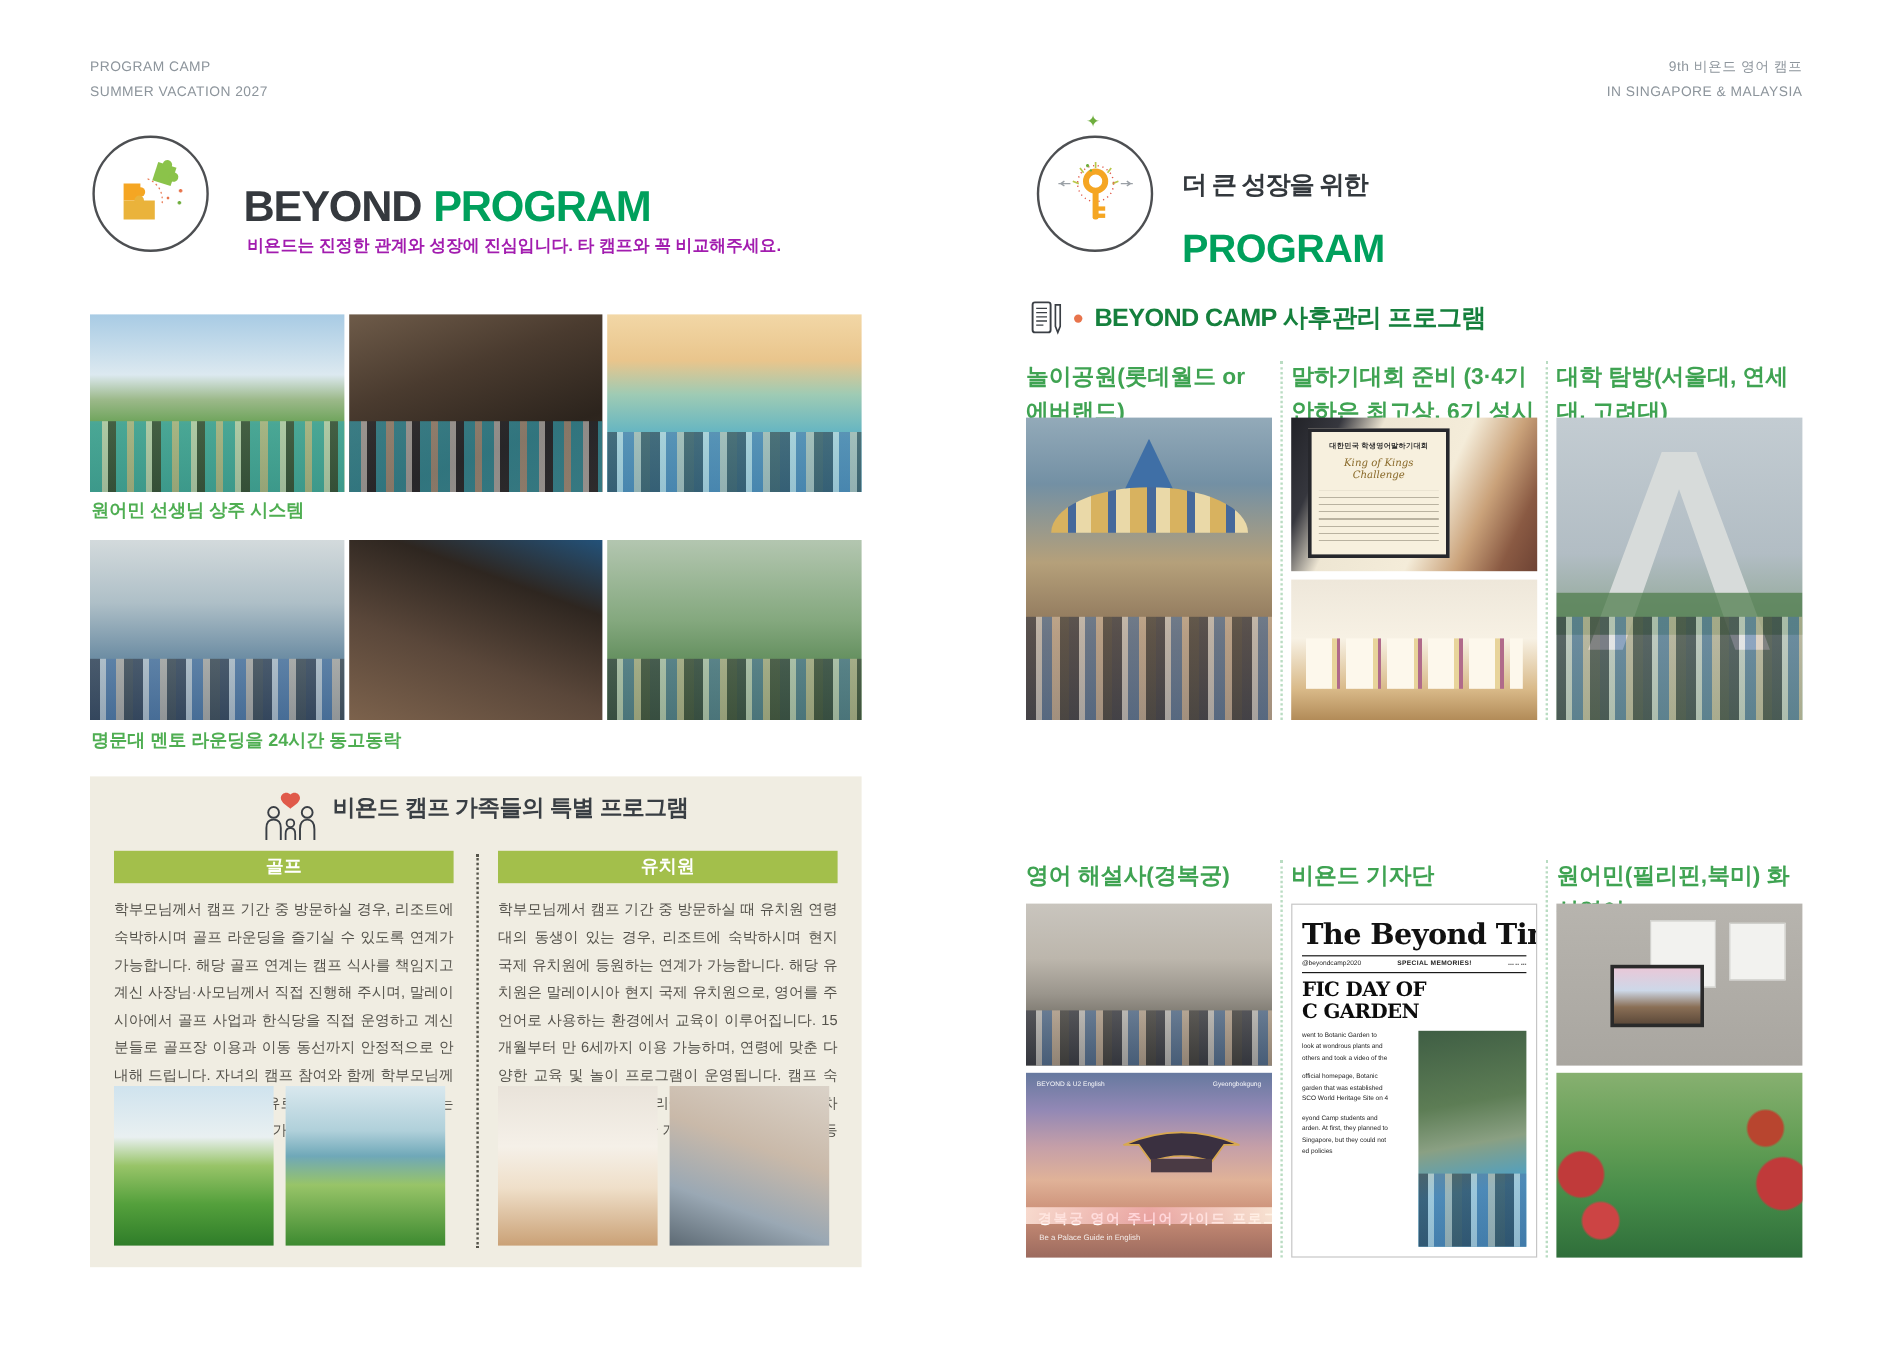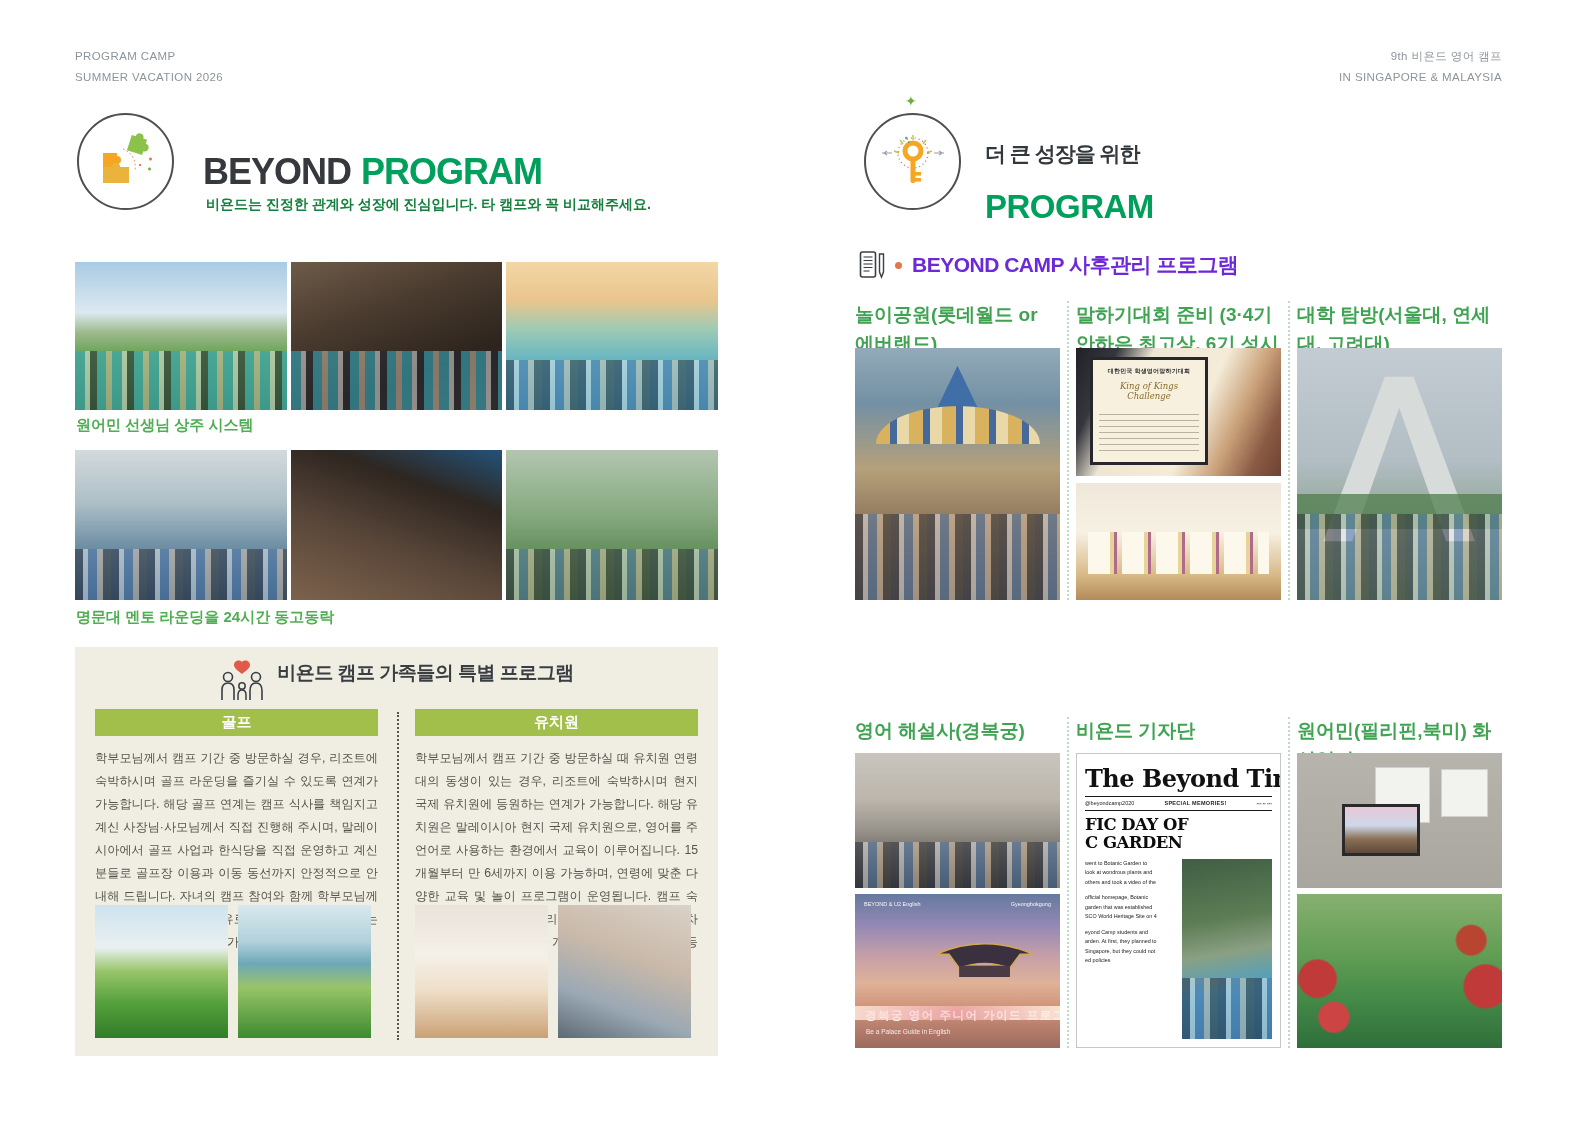--- a/index.html
+++ b/index.html
@@ -14,21 +14,21 @@
 
   .logo-circle{position:absolute;width:97px;height:97px;border:2px solid #4d4f52;border-radius:50%;
                background:#fff;display:flex;align-items:center;justify-content:center;box-sizing:border-box}
   .lp-logo{top:113px;left:2px}
   .rp-logo{top:113px;left:9px}
   .rp-sparkle{position:absolute;top:94px;left:50px;color:#6fae3e;font-size:14px;line-height:1}
 
   .lp-title{position:absolute;top:127px;left:128px;font-size:36px;font-weight:800;letter-spacing:-1px;white-space:nowrap}
   .lp-title .dark{color:#35393e;margin-right:10px}
   .grn{color:#00a05c}
-  .lp-sub{position:absolute;top:182px;left:131px;font-size:14px;font-weight:700;color:#15803d;white-space:nowrap}
+  .lp-sub{position:absolute;top:182px;left:131px;font-size:14px;font-weight:700;color:#a21caf;white-space:nowrap}
 
   .rp-title1{position:absolute;top:126px;left:130px;font-size:21px;font-weight:800;color:#33383d;letter-spacing:-1px;white-space:nowrap}
   .rp-title2{position:absolute;top:166px;left:130px;font-size:33px;font-weight:800;color:#00a05c;letter-spacing:-.5px}
 
   .photo-row{position:absolute;left:0;width:643px;display:flex;gap:4px}
   .row1{top:262px;height:148px}
   .row2{top:450px;height:150px}
   .photo-row .ph{flex:1}
 
   .ph{position:relative;overflow:hidden;background:#c9c9c9}
@@ -48,21 +48,21 @@
   .btxt{margin:11px 0 0;font-size:12.2px;line-height:1.88;color:#55534c;text-align:justify}
   .bphotos{position:absolute;top:196px;left:0;display:flex;gap:10px}
   .bphotos .ph{width:133px;height:133px}
   .bdiv{position:absolute;left:50%;top:65px;height:328px;width:0;border-left:2px dotted #55544a}
 
   
   .sec-head{position:absolute;left:4px;display:flex;align-items:center;gap:10px}
   .s1-head{top:250px}
   .s2-head{top:662px}
   .bullet{width:7px;height:7px;border-radius:50%;background:#e8744c;flex:none}
-  .sec-title{font-size:21px;font-weight:800;color:#6d28d9;letter-spacing:-.5px;white-space:nowrap}
+  .sec-title{font-size:21px;font-weight:800;color:#15803d;letter-spacing:-.5px;white-space:nowrap}
 
   .caps{position:absolute;left:0;width:647px;display:grid;grid-template-columns:205px 205px 205px;column-gap:16px}
   .caps1{top:301px}
   .caps2{top:717px}
   .capg{font-size:19px;font-weight:700;color:#3fa352;line-height:1.5}
 
   .pgrid{position:absolute;left:0;width:589px;display:grid;grid-template-columns:205px 205px 205px;column-gap:16px}
   .pg1{top:348px;height:252px}
   .pg2{top:753px;height:295px}
   .stack{display:flex;flex-direction:column}
@@ -159,21 +159,21 @@
 </style>
 </head>
 <body>
 
 <div>
 
   <div class="page page-left">
 
     <div class="doc-header">
       <div>PROGRAM CAMP</div>
-      <div>SUMMER VACATION 2026</div>
+      <div>SUMMER VACATION 2027</div>
     </div>
 
     <div class="logo-circle lp-logo">
       <svg width="66" height="66" viewBox="0 0 66 66">
         <path d="M10 24 h14 v14 h-14 z" fill="#f5a623"></path>
         <circle cx="24" cy="31" r="4" fill="#f5a623"></circle>
         <path d="M10 38 h26 v16 h-26 z" fill="#eab33b"></path>
         <circle cx="23" cy="38" r="4" fill="#eab33b"></circle>
         <g transform="rotate(18 44 16)">
           <rect x="36" y="8" width="16" height="16" fill="#8bc34a"></rect>

